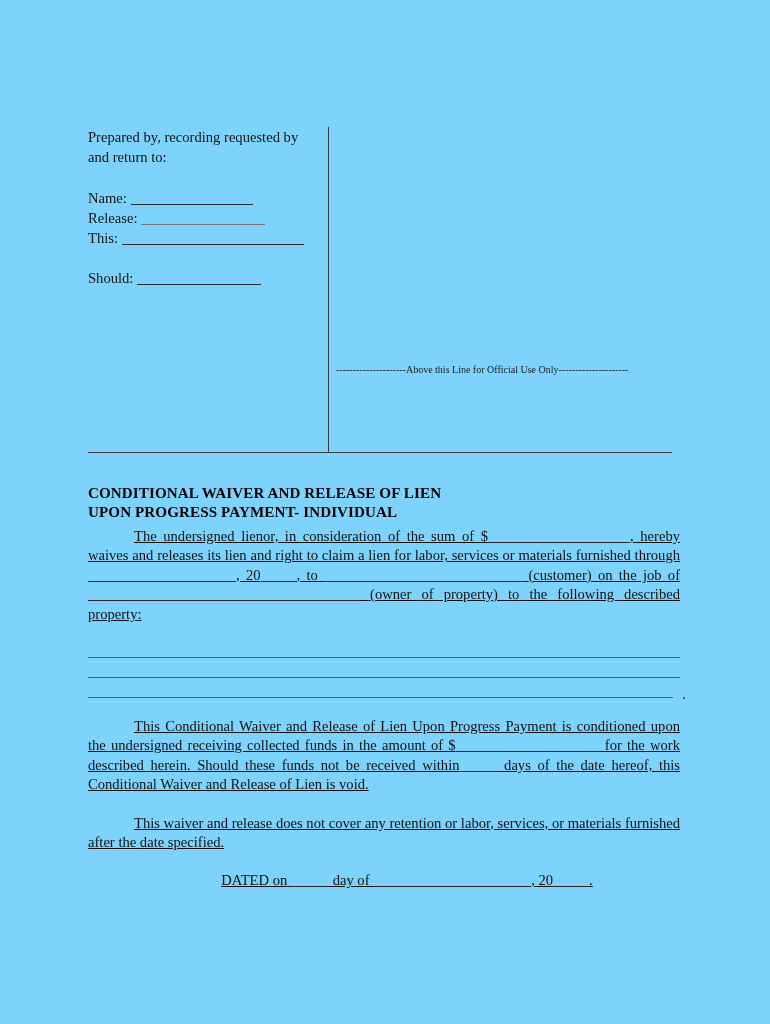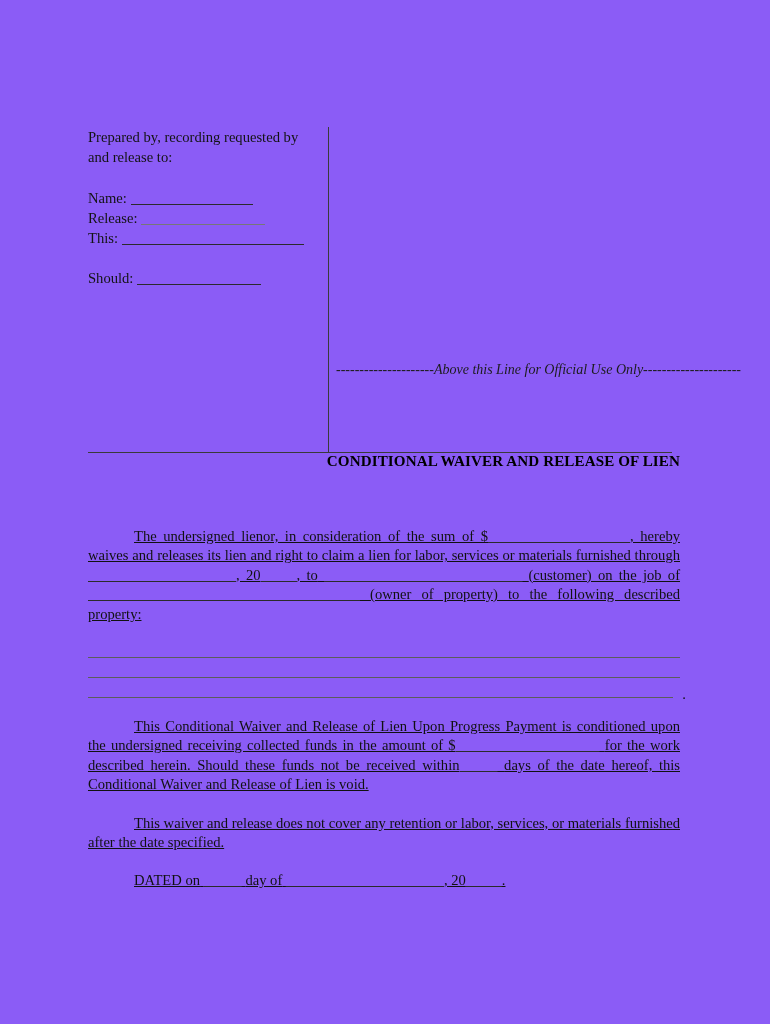--- a/index.html
+++ b/index.html
@@ -15,21 +15,21 @@
     font-family: "Liberation Serif", "DejaVu Serif", serif;
     color: #000000;
     overflow: hidden;
   }
 
   .page {
     position: absolute;
     left: 0; top: 0;
     width: 770px;
     height: 1024px;
-    background: #8b5cf6;
+    background: #7dd3fc;
   }
 
   
   .recording-block {
     position: absolute;
     left: 88px;
     top: 127px;
     width: 240px;
   }
   .recording-block .rec-line {
@@ -87,34 +87,33 @@
     width: 584px;
     border-top: 1px solid #3a3a3a;
   }
 
   
   .official-use {
     position: absolute;
     left: 336px;
     top: 363px;
     width: 330px;
-    font-size: 14px;
+    font-size: 10px;
     line-height: 13px;
     color: #1c1c1c;
     white-space: nowrap;
-    font-style: italic;
   }
 
   
   .doc-title {
     position: absolute;
     left: 88px;
-    top: 452px;
+    top: 484px;
     width: 592px;
-    text-align: right;
+    text-align: left;
     font-weight: bold;
     font-size: 15.1px;
     line-height: 19.4px;
     letter-spacing: 0.1px;
   }
 
   
   .body-text {
     position: absolute;
     left: 88px;
@@ -178,21 +177,21 @@
   .w-lienor { width: 162px; }
   .w-sigaddr { width: 232px; }
 </style>
 </head>
 <body>
 
 <div class="page">
 
   <div class="recording-block">
     <div class="rec-line">Prepared by, recording requested by</div>
-    <div class="rec-line">and release to:</div>
+    <div class="rec-line">and return to:</div>
     <div class="rec-spacer"></div>
 
     <div class="rec-line">
       <span>Name:</span>
       <span class="ul w-name"></span>
     </div>
 
 
     <div class="rec-line">
       <span>Release:</span>
@@ -214,20 +213,21 @@
 
   </div>
 
   <div class="vrule"></div>
   <div class="hrule"></div>
 
   <div class="official-use">---------------------Above this Line for Official Use Only---------------------</div>
 
   <div class="doc-title">
     <div>CONDITIONAL WAIVER AND RELEASE OF LIEN</div>
+    <div>UPON PROGRESS PAYMENT- INDIVIDUAL</div>
   </div>
 
   <div class="body-text">
 
     <p class="para">
       <span class="indent"></span><span>The undersigned lienor, in consideration of the sum of $</span><span class="ul r1"></span><span>, hereby waives and releases its lien and right to claim a lien for labor, services or materials furnished through</span>
       <span class="ul r2"></span><span>, 20</span><span class="ul r3"></span><span>, to</span>
       <span class="ul r4"></span>
       <span>(customer) on the job of</span>
       <span class="ul r5"></span>
@@ -252,21 +252,21 @@
     </p>
 
     <div class="para-gap"></div>
 
     <p class="para">
       <span class="indent"></span><span>This waiver and release does not cover any retention or labor, services, or materials furnished after the date specified.</span>
     </p>
 
     <div class="para-gap"></div>
 
-    <p class="para" style="text-align:left;">
+    <p class="para" style="text-align:center;">
       <span class="indent"></span><span>DATED on</span>
       <span class="ul r8"></span>
       <span>day of</span>
       <span class="ul r9"></span><span>, 20</span><span class="ul r10"></span><span>.</span>
     </p>
   </div>
 
 
 </div>
 

